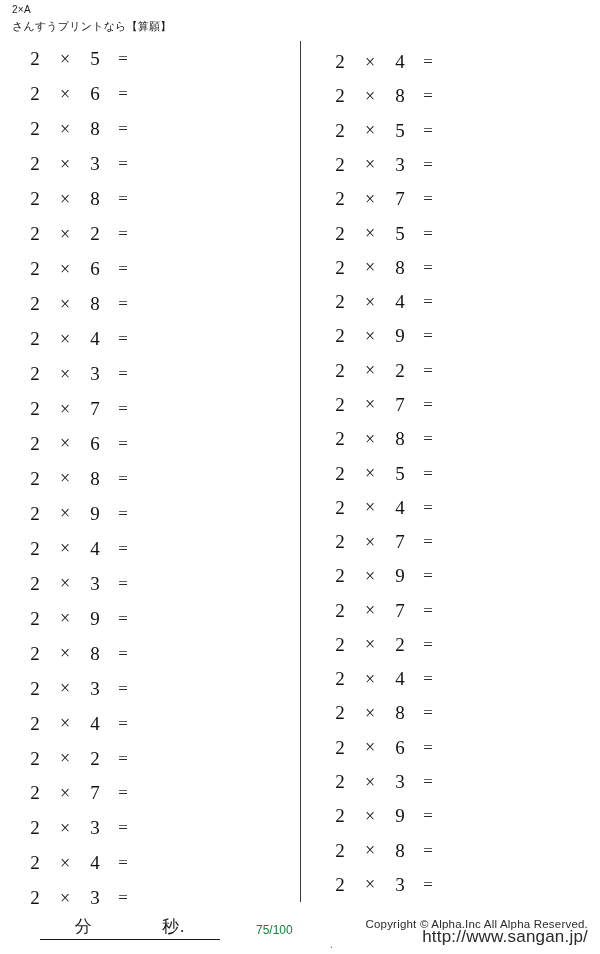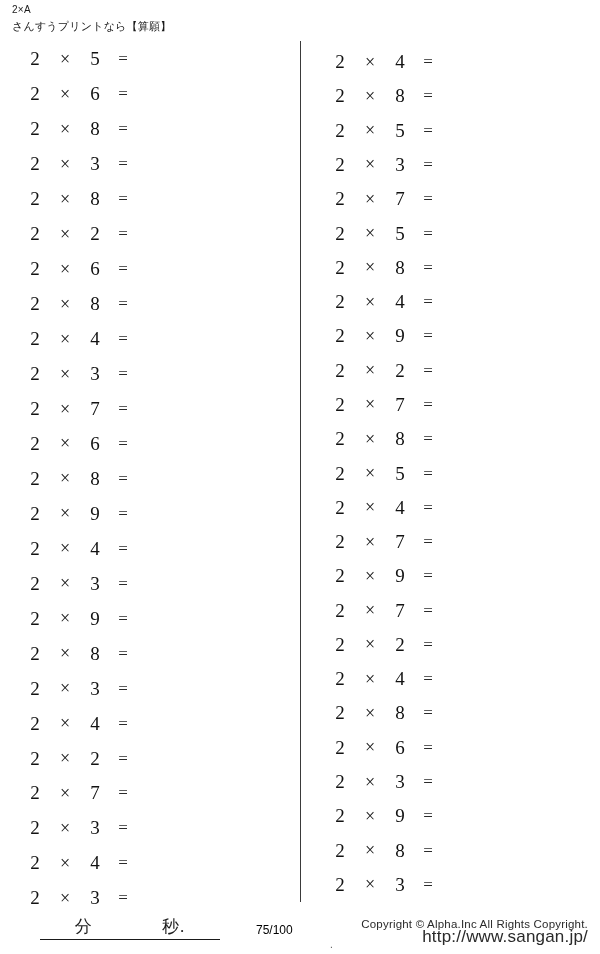--- a/index.html
+++ b/index.html
@@ -122,21 +122,21 @@
   .time-box span {
     font-size: 17px;
     font-family: "Liberation Serif", serif;
     letter-spacing: 1px;
   }
   .page-num {
     position: absolute;
     left: 256px;
     bottom: 17px;
     font-size: 12px;
-    color: #000000;
+    color: #15803d;
     font-family: "Liberation Sans", sans-serif;
   }
   .dot-mark {
     position: absolute;
     left: 330px;
     bottom: 4px;
     font-size: 10px;
     color: #555;
   }
   .copyright {
@@ -523,17 +523,17 @@
       </div>
   </div>
 
   <div class="footer">
     <div class="time-box">
       <span>分</span>
       <span>秒.</span>
     </div>
     <div class="page-num">75/100</div>
     <div class="dot-mark">.</div>
-    <div class="copyright">Copyright ©  Alpha.Inc All Rights Copyright.</div>
+    <div class="copyright">Copyright ©  Alpha.Inc All Alpha Reserved.</div>
     <div class="url">http://www.sangan.jp/</div>
   </div>
 
 </div>
 
 </body></html>

